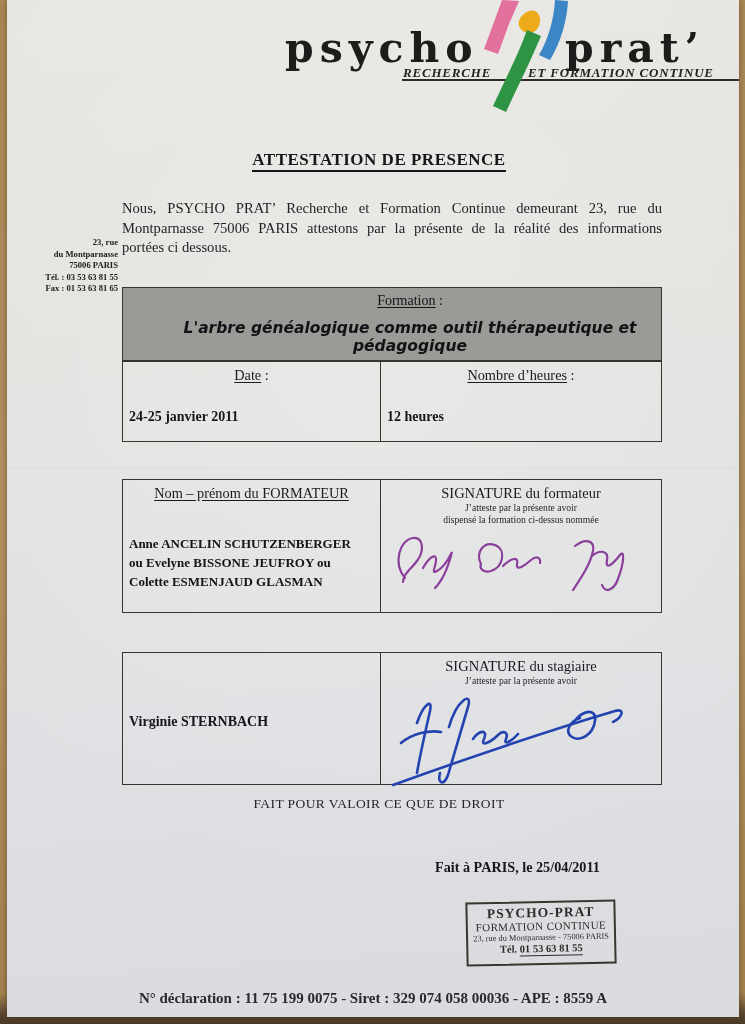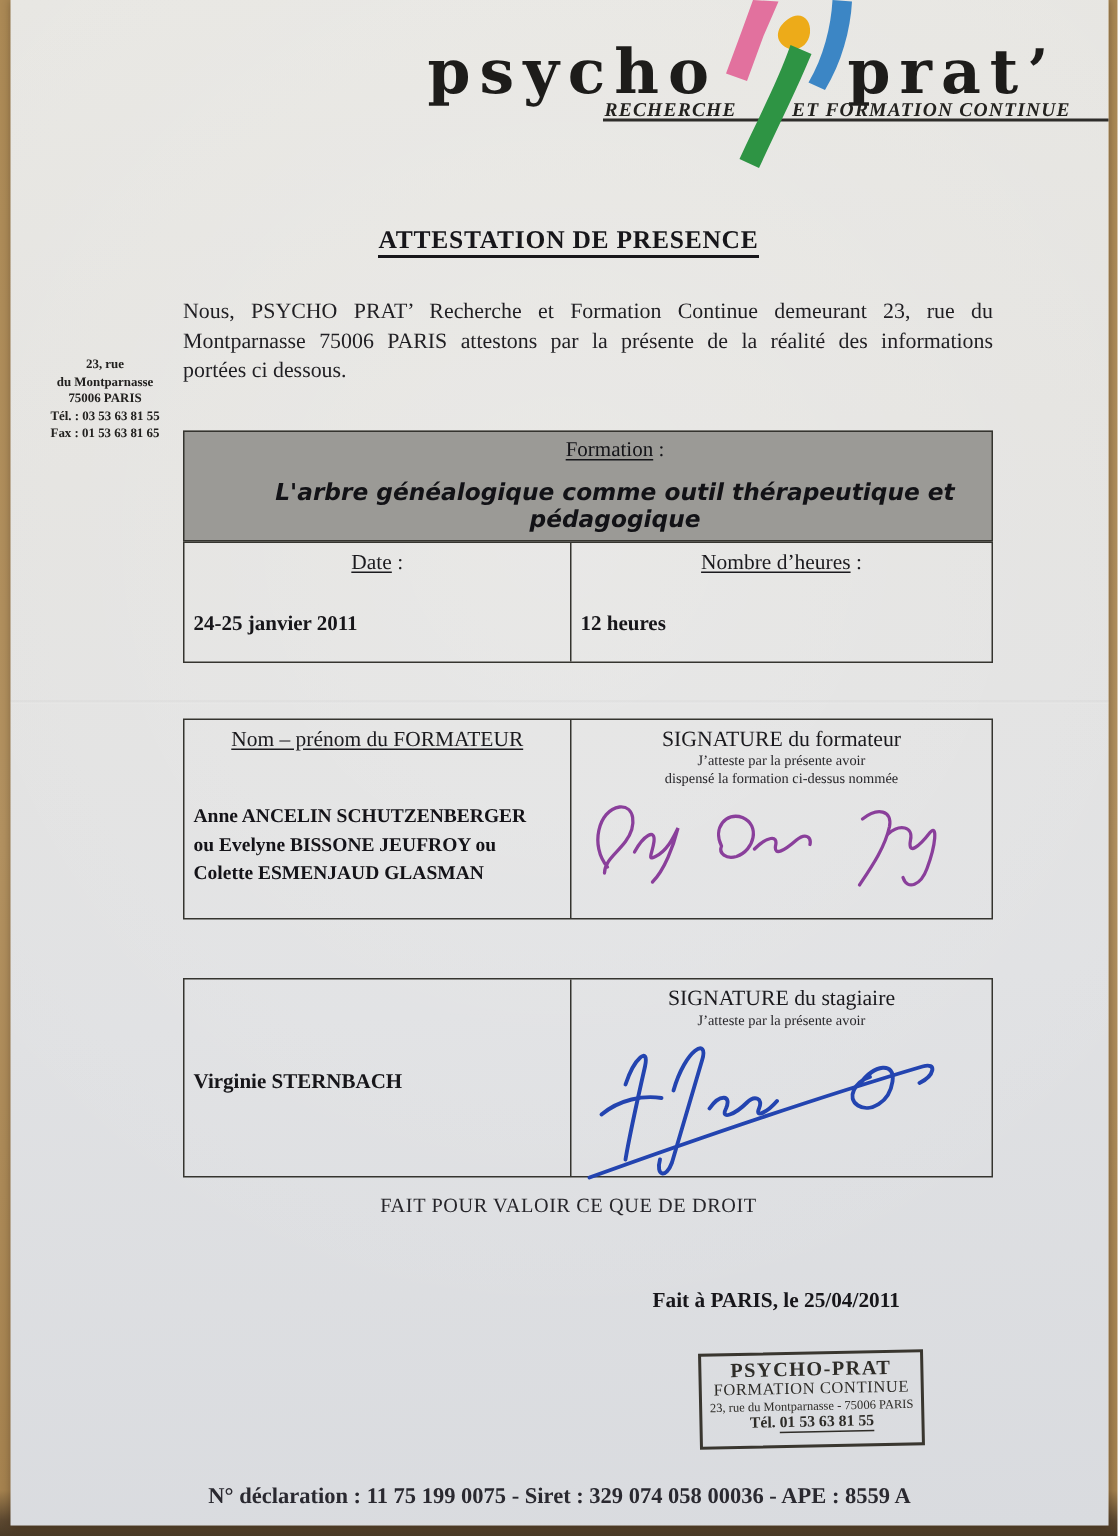--- a/index.html
+++ b/index.html
@@ -32,21 +32,21 @@
   .logo-figure{position:absolute;left:471px;top:0;z-index:3;}
   
   .doc-title{position:absolute;left:0;top:150px;width:100%;text-align:center;padding-left:12px;
     box-sizing:border-box;font-size:17px;font-weight:700;letter-spacing:0.5px;color:#17161a;}
   .doc-title .u{border-bottom:2px solid #17161a;padding-bottom:1px;}
   .intro{position:absolute;left:115px;top:199px;width:540px;font-size:14.6px;
     line-height:19.5px;color:#201f23;}
   .intro .line{text-align:justify;text-align-last:justify;}
   .intro .line.last{text-align-last:left;}
   
-  .addr{position:absolute;left:15px;top:237px;width:96px;text-align:center;
+  .addr{position:absolute;left:15px;top:237px;width:96px;text-align:right;
     font-size:8.6px;font-weight:700;line-height:11.5px;color:#22211f;}
   
   .tbl{position:absolute;left:115px;width:540px;border:1.5px solid #35342f;box-sizing:border-box;}
   .gray-head{top:287px;height:74px;background:#9b9a96;text-align:center;color:#141418;padding-left:36px;}
   .gray-head .fh-label{display:block;margin-top:5px;font-size:14px;}
   .course{display:block;margin-top:10px;font-family:"DejaVu Sans",sans-serif;
     font-style:italic;font-weight:700;font-size:15.5px;color:#121216;}
   .u1{text-decoration:underline;text-underline-offset:2px;}
   .row{display:flex;}
   .tbl-date{top:360.5px;height:81px;}

